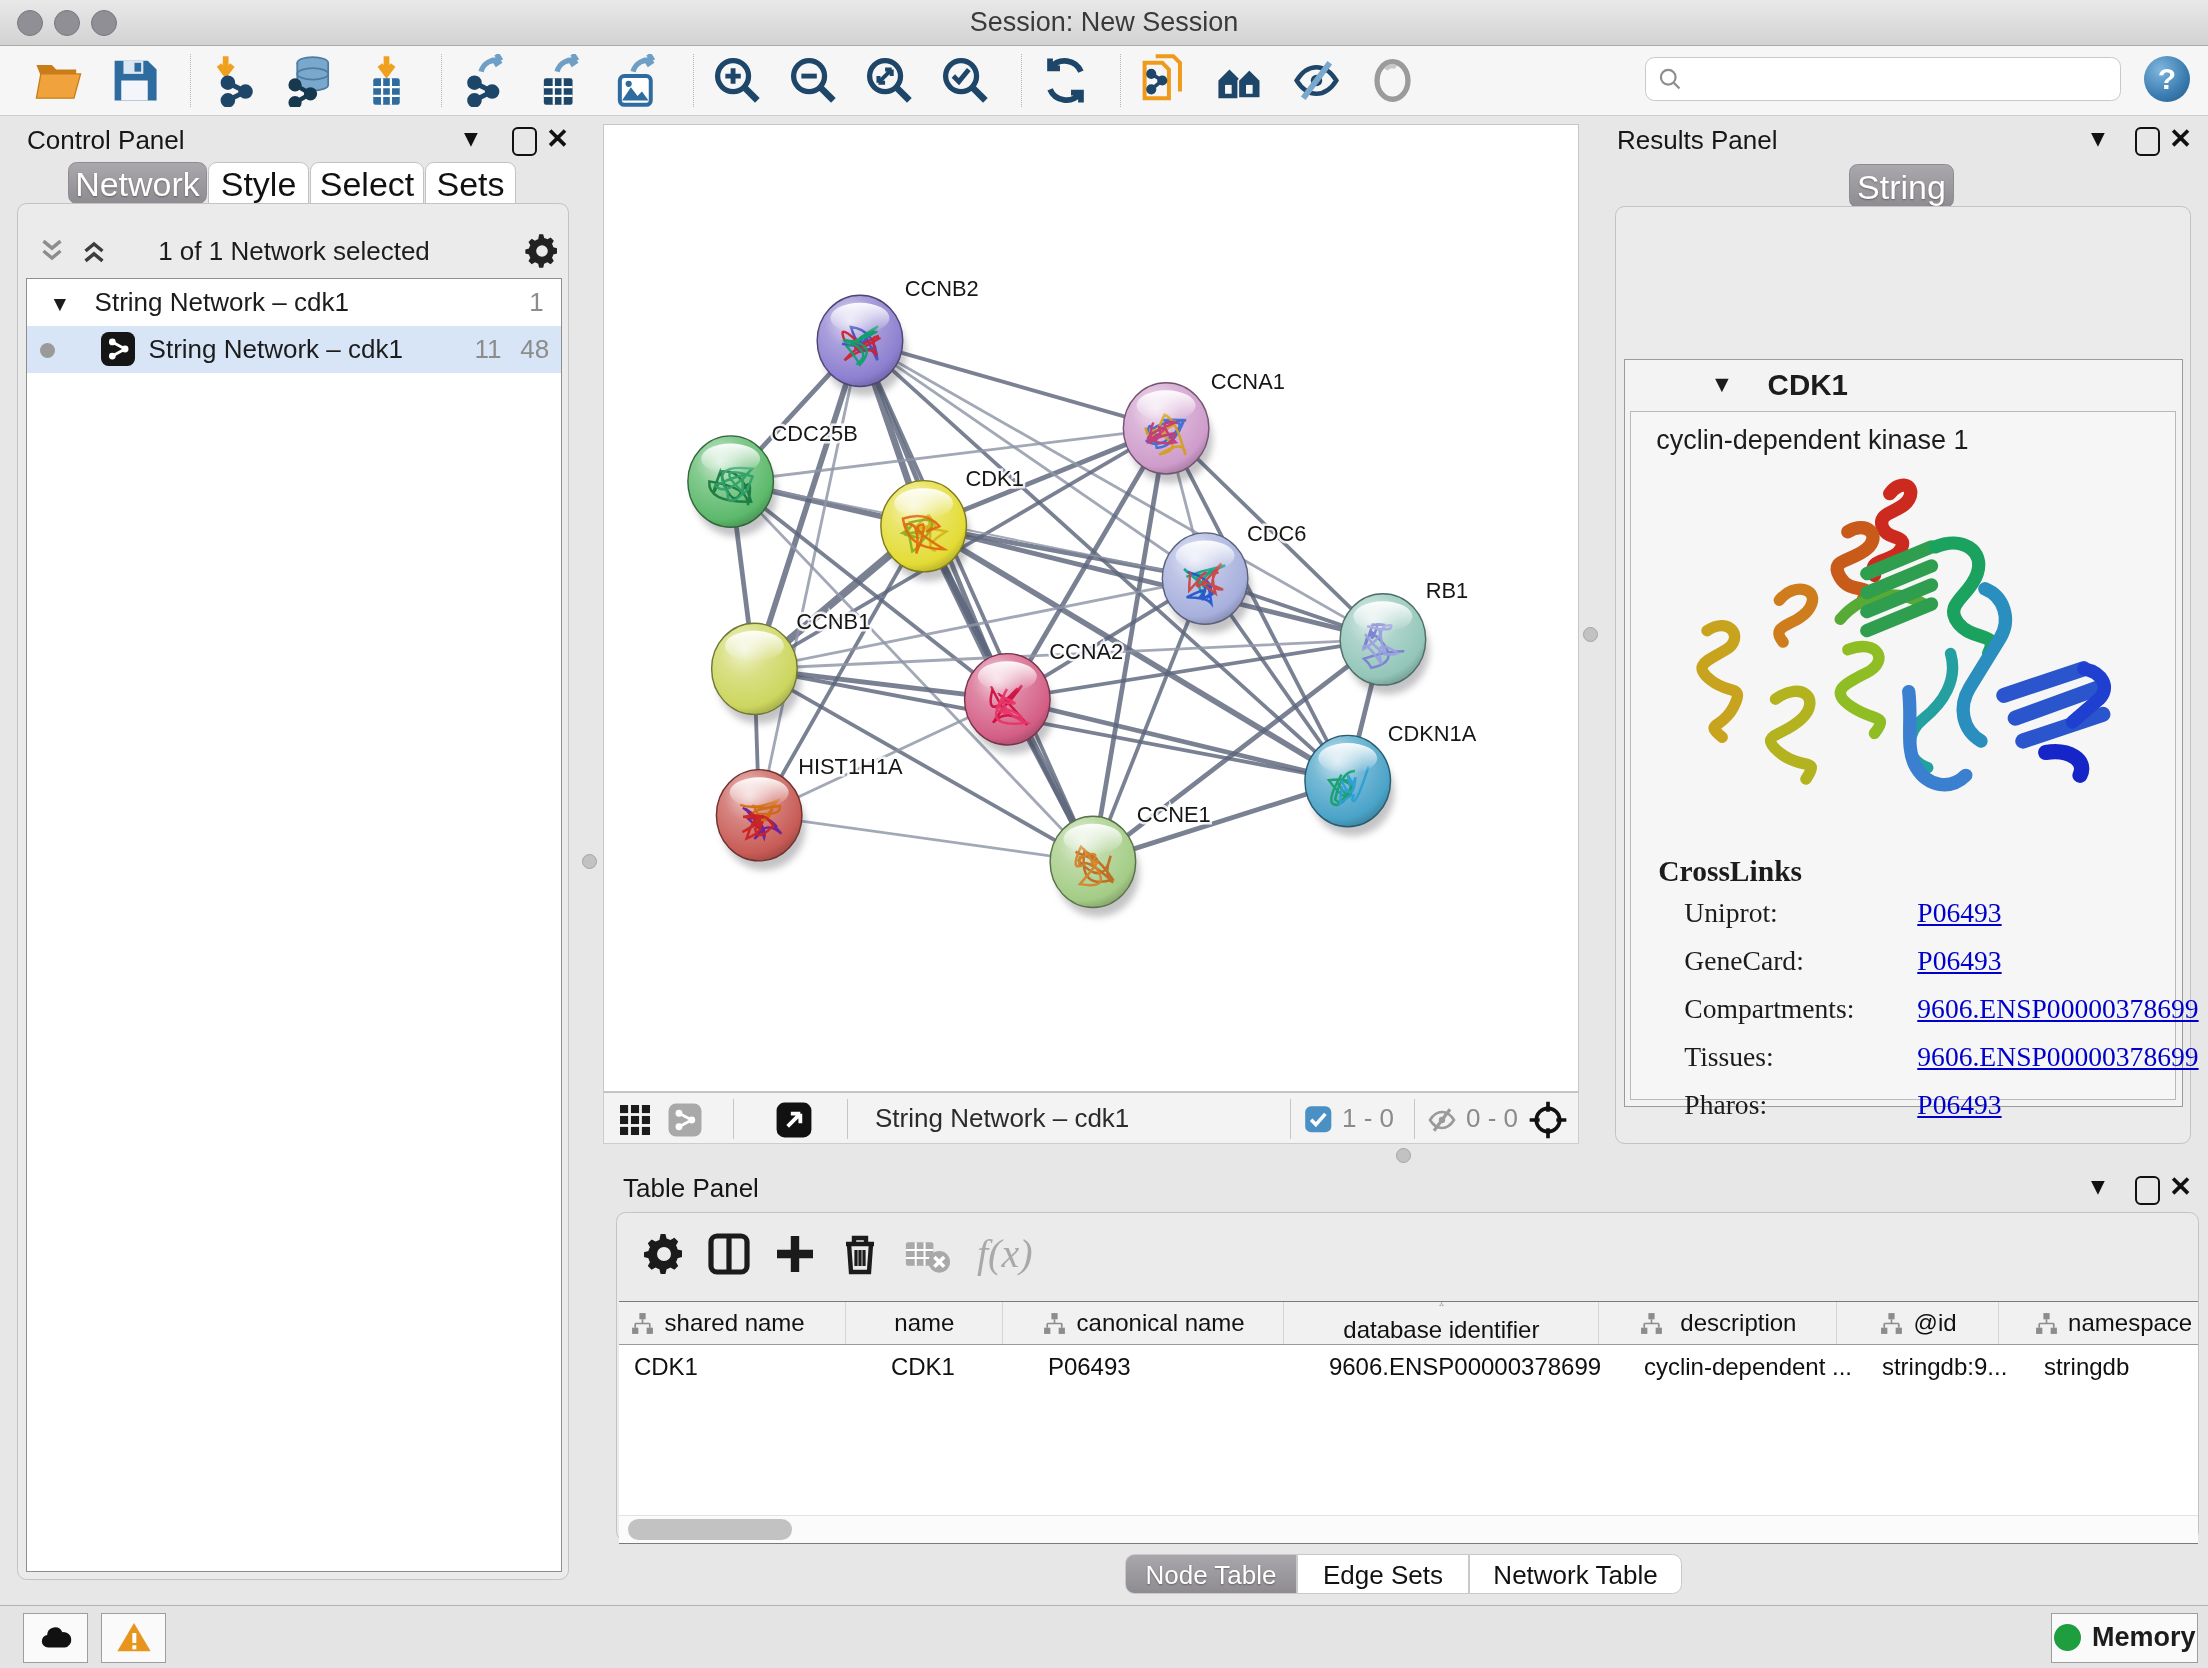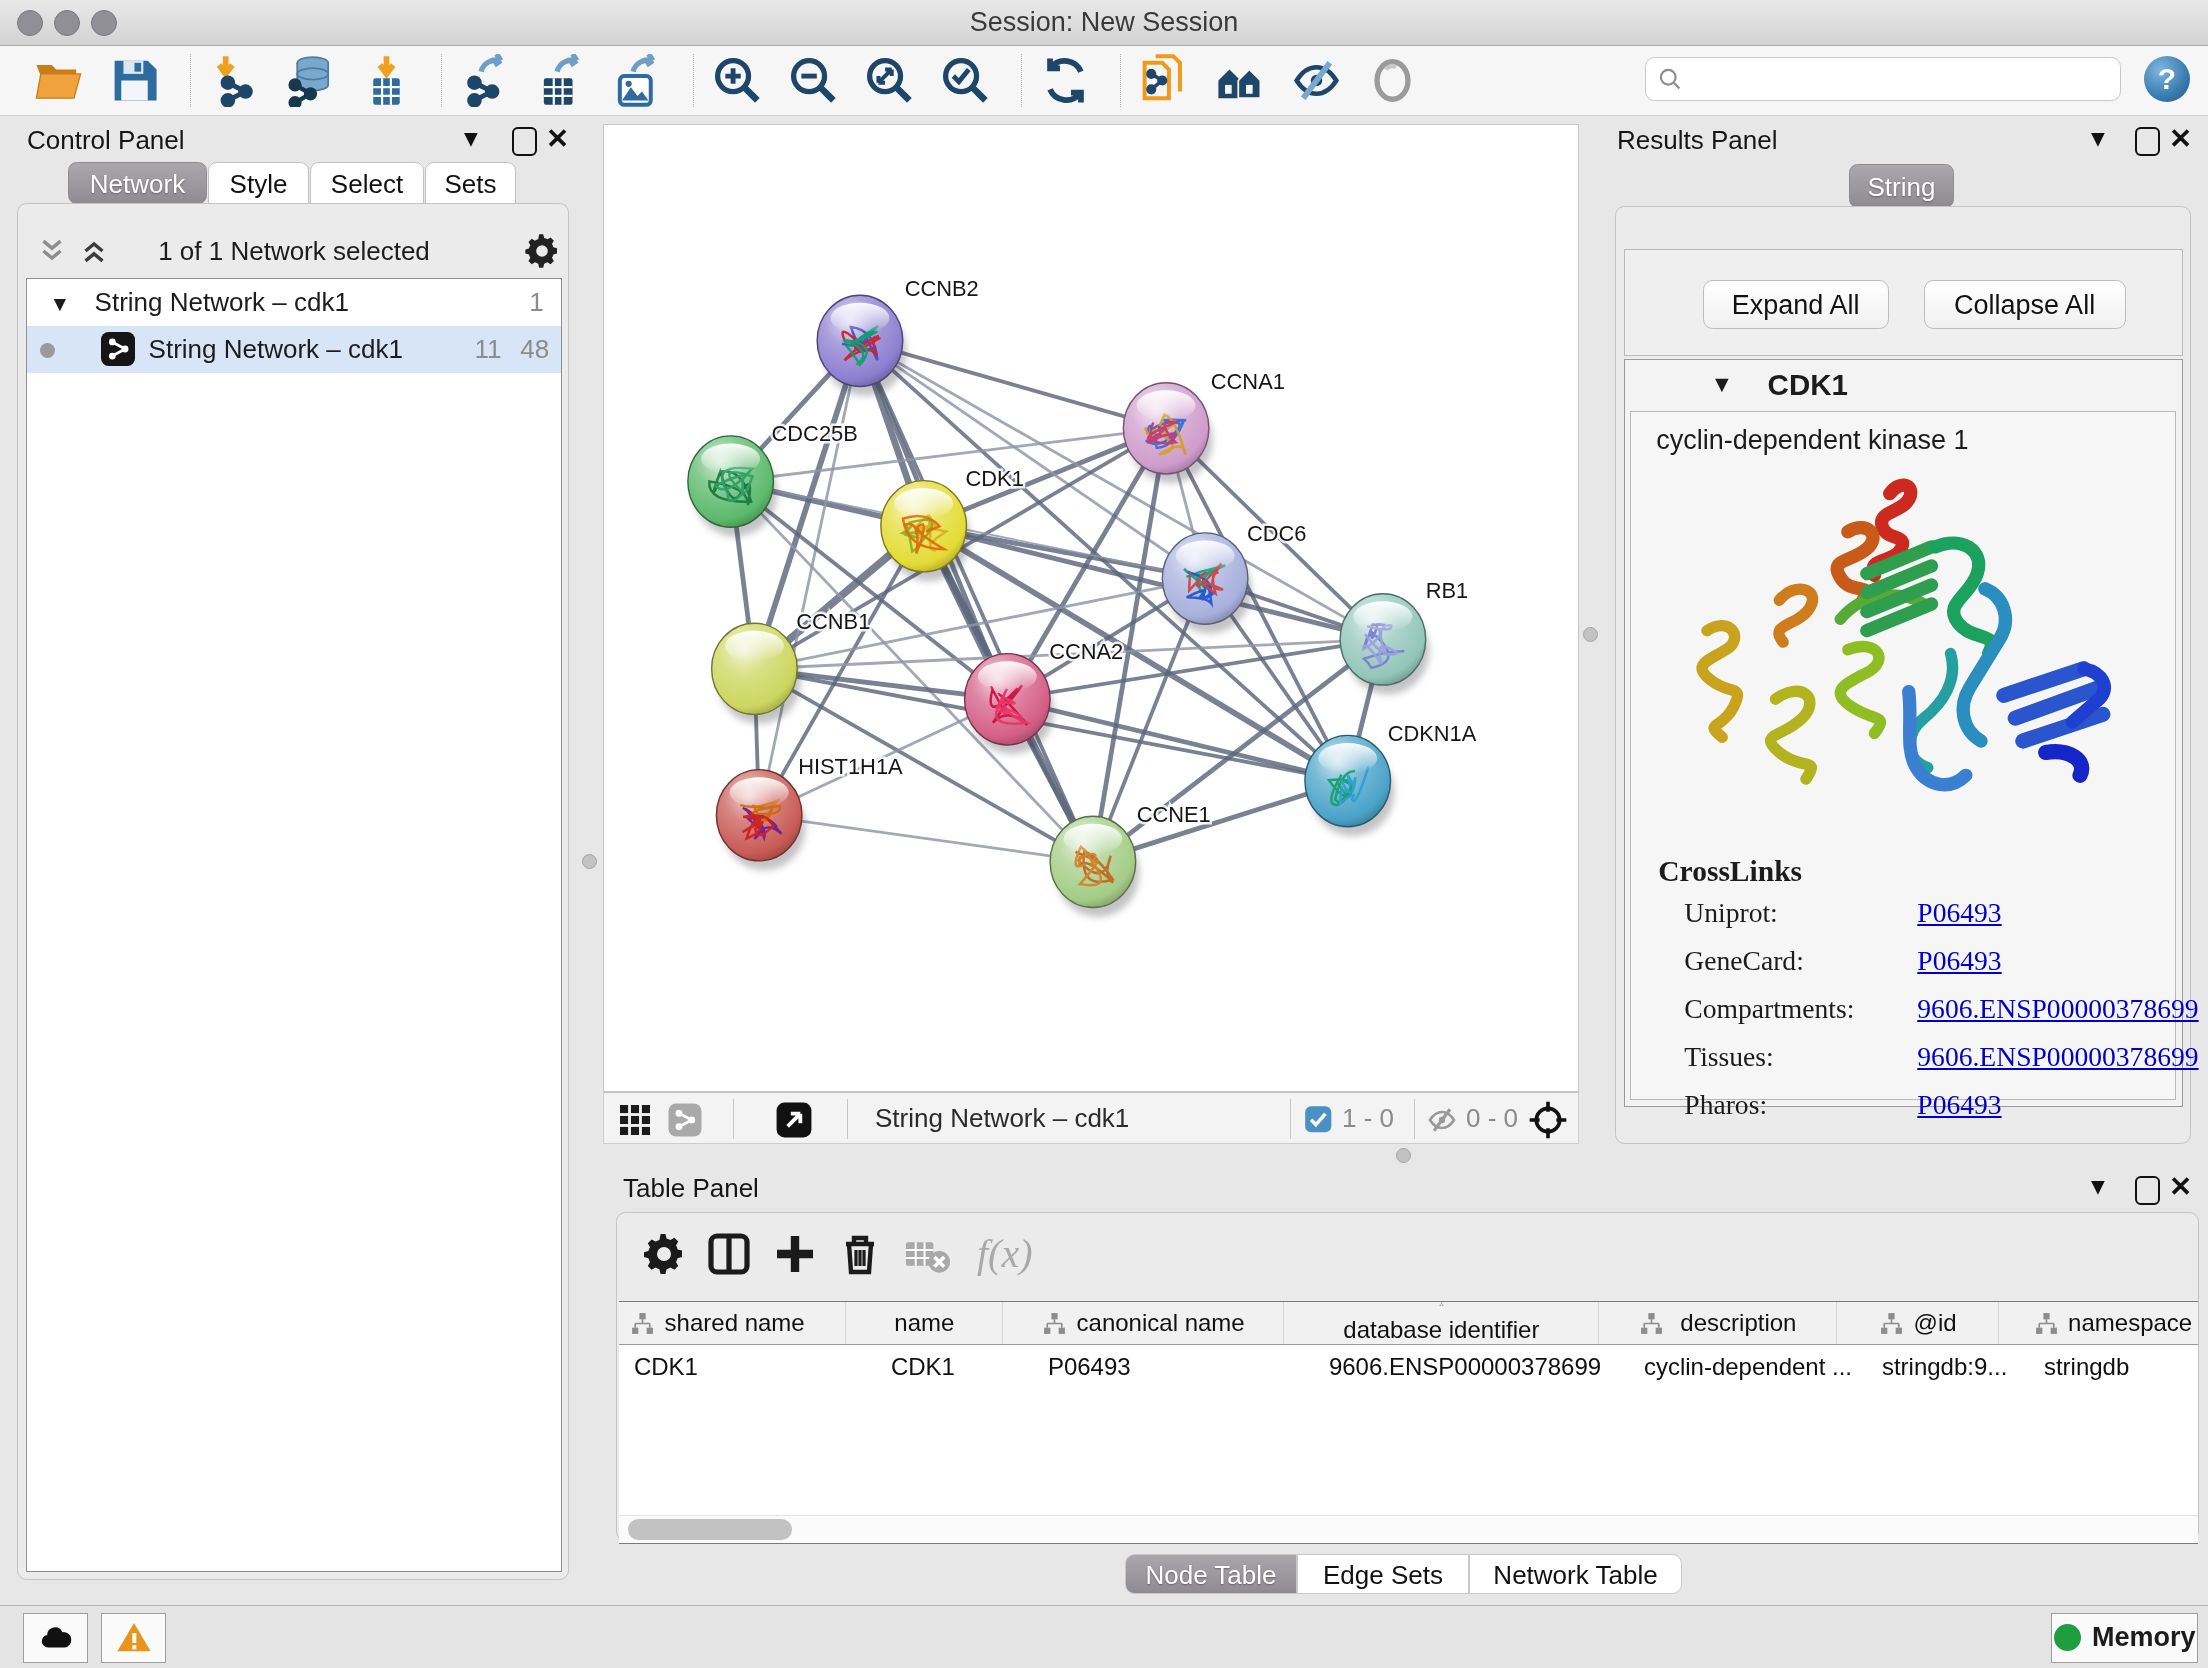--- a/index.html
+++ b/index.html
@@ -22,21 +22,21 @@
   .searchbox{left:1645px;top:57px;width:476px;height:44px;background:#fff;border:1.9px solid #c9c9c9;
     border-radius:9.5px;display:flex;align-items:center;padding-left:11.4px;box-sizing:border-box;}
   .help-btn{left:2144px;top:56px;width:46px;height:46px;border-radius:50%;
     background:radial-gradient(circle at 35% 30%,#7fb6dd,#3a7cb0 60%,#27587f);
     color:#fff;font-size:30px;font-weight:bold;text-align:center;line-height:46px;}
 
   
   .panel-title{font-size:26px;color:#161616;}
   .winctl{font-size:27.6px;color:#111;line-height:28.5px;}
   .winctl-sq{width:21px;height:25px;border:2.9px solid #111;border-radius:5.7px;}
-  .tab{border:1px solid #c2c2c2;background:#fff;color:#111;font-size:26px;text-align:center;
+  .tab{border:1px solid #c2c2c2;background:#fff;color:#111;font-size:34px;text-align:center;
     border-radius:8.6px 8.6px 0 0;box-sizing:border-box;}
   .tab.sel{background:linear-gradient(#aaa8ac,#8e8c90);color:#fff;border-color:#8e8c90;
     text-shadow:0 1px 1.9px rgba(0,0,0,.35);border-radius:8.6px;}
   .graybox{background:#ebebeb;border:1px solid #c3c3c3;border-radius:9.5px;box-sizing:border-box;}
   .dot-handle{width:13.3px;height:13.3px;border-radius:50%;background:#c2c2c2;border:1px solid #a5a5a5;}
 
   
   .list-box{background:#fff;border:1px solid #8e8e8e;box-sizing:border-box;}
   .net-row{position:relative;height:47px;font-size:26px;line-height:47px;}
   .net-row .cnt{position:absolute;color:#8c8c8c;}
@@ -537,24 +537,20 @@
   </div>
 
   <div class="abs panel-title" style="left:1617px;top:125px;">Results Panel</div>
   <div class="abs winctl" style="left:2091px;top:124px;">▾</div>
   <div class="abs winctl-sq" style="left:2135px;top:127px;"></div>
   <div class="abs winctl" style="left:2169px;top:125px;font-weight:bold;">✕</div>
 
   <div class="abs tab sel" style="left:1849px;top:164px;width:105px;height:44px;line-height:44px;">String</div>
 
   <div class="abs graybox" style="left:1615px;top:206px;width:576px;height:938px;">
-    <div class="abs" style="left:7.6px;top:42px;width:559px;height:107px;border:1px solid #b9b9b9;background:#efefef;box-sizing:border-box;">
-      <div class="abs btn" style="left:78px;top:30px;width:186px;height:49px;line-height:48px;">Expand All</div>
-      <div class="abs btn" style="left:299px;top:30px;width:202px;height:49px;line-height:48px;">Collapse All</div>
-    </div>
 
     <div class="abs" style="left:7.6px;top:152px;width:559px;height:748px;border:1px solid #9b9b9b;background:#f3f3f3;box-sizing:border-box;">
       <span class="abs" style="left:86px;top:11.4px;font-size:23px;">▼</span>
       <span class="abs" style="left:143px;top:7.6px;font-size:29.5px;font-weight:bold;">CDK1</span>
       <div class="abs" style="left:5.7px;top:51px;width:546px;height:689px;border:1px solid #b9b9b9;background:#f6f6f6;box-sizing:border-box;">
         <div class="abs" style="left:25px;top:13.3px;font-size:27px;">cyclin-dependent kinase 1</div>
 
         <svg class="abs" style="left:34px;top:55px;" width="476" height="373" viewBox="0 0 250 196">
           <g fill="none" stroke-linecap="round">
             <path d="M118 14c6-8 14-4 10 3s-16 6-14 14 14 4 10 12-18 4-14 14" stroke="#cc2a1e" stroke-width="7"></path>

